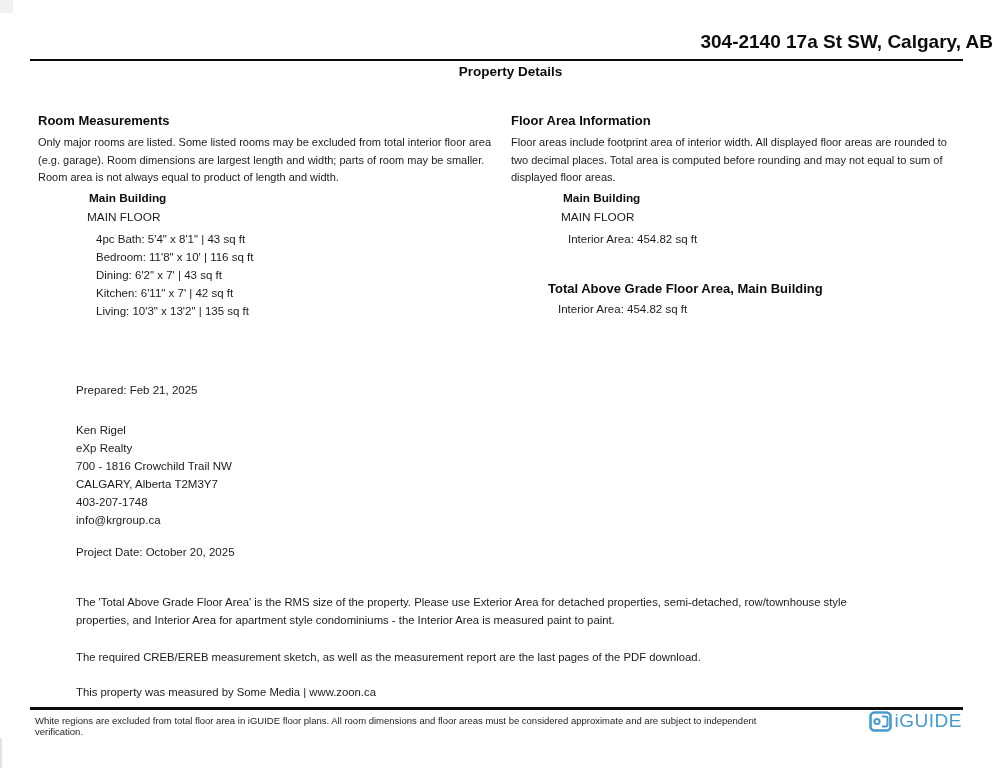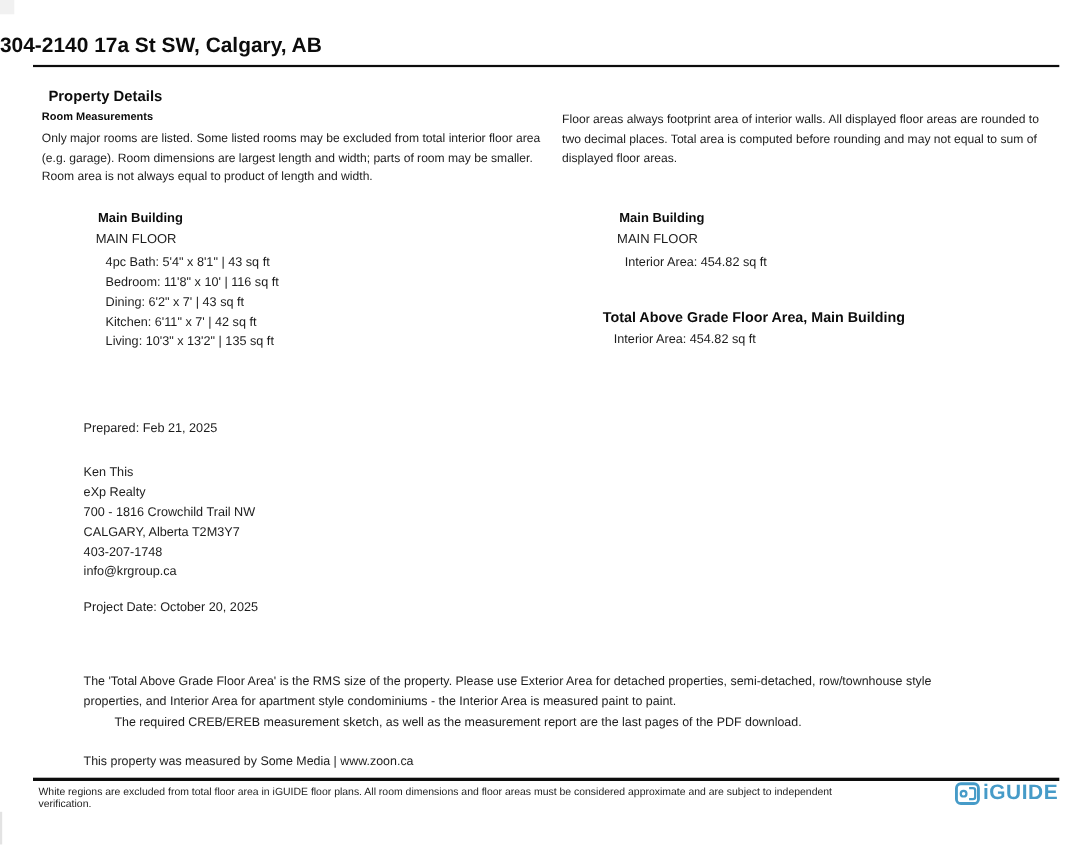--- a/index.html
+++ b/index.html
@@ -25,43 +25,44 @@
   .scan-edge-left {
     position: absolute;
     left: 0; bottom: 0;
     width: 2px; height: 30px;
     background: #e3e3e3;
   }
   .title {
     position: absolute;
     top: 31px; left: 0; right: 0;
     margin: 0;
-    text-align: left;
+    text-align: right;
     font-size: 19px;
     font-weight: bold;
     color: #0c0c0c;
   }
   .title-rule {
     position: absolute;
     top: 59px; left: 30px; right: 30px;
     height: 0;
     border-bottom: 2px solid #0c0c0c;
   }
   .subtitle {
     position: absolute;
     top: 64px; left: 0; right: 0;
-    margin: 16px;
+    margin: 0;
+    text-align: center;
     font-size: 13.5px;
     font-weight: bold;
     color: #0c0c0c;
     padding-left: 28px;
   }
   .section-heading {
-    margin: 0 0 6px 0;
-    font-size: 10px;
+    margin: 12px 0 6px 0;
+    font-size: 13px;
     font-weight: bold;
     color: #0c0c0c;
   }
   .section-desc {
     margin: 0;
     font-size: 11px;
     line-height: 17.5px;
     color: #1c1c1c;
   }
   .col-left {
@@ -138,34 +139,33 @@
   }
   .project-date {
     position: absolute;
     top: 546px; left: 76px;
     font-size: 11.5px;
     color: #1c1c1c;
     text-align: right;
   }
   .note-1 {
     position: absolute;
-    top: 600px; left: 76px;
+    top: 582px; left: 76px;
     width: 800px;
     font-size: 11.3px;
     line-height: 18px;
     color: #1c1c1c;
   }
   .note-2 {
     position: absolute;
     top: 637px; left: 76px;
     width: 820px;
     font-size: 11.3px;
     line-height: 18px;
     color: #1c1c1c;
-    margin-left: 28px;
   }
   .note-3 {
     position: absolute;
     top: 672px; left: 76px;
     width: 820px;
     font-size: 11.3px;
     line-height: 18px;
     color: #1c1c1c;
   }
   .footer-rule {
@@ -184,21 +184,21 @@
   .brand-logo {
     position: absolute;
     top: 710px; right: 31px;
     display: flex;
     align-items: center;
     gap: 3px;
     color: var(--brand, #469bc8);
   }
   .brand-logo .logo-text {
     font-size: 19px;
-    font-weight: 700;
+    font-weight: 400;
     letter-spacing: 0.5px;
     line-height: 22px;
     color: var(--brand, #469bc8);
   }
   .brand-logo svg {
     display: block;
   }
 </style>
 </head>
 <body>
@@ -223,38 +223,39 @@
     <div class="room-list">
       <div class="room-line">4pc Bath: 5'4" x 8'1" | 43 sq ft</div>
       <div class="room-line">Bedroom: 11'8" x 10' | 116 sq ft</div>
       <div class="room-line">Dining: 6'2" x 7' | 43 sq ft</div>
       <div class="room-line">Kitchen: 6'11" x 7' | 42 sq ft</div>
       <div class="room-line">Living: 10'3" x 13'2" | 135 sq ft</div>
     </div>
   </div>
 
   <section class="col-right">
-    <p class="section-desc">Floor areas always footprint area of interior walls. All displayed floor areas are rounded to two decimal places. Total area is computed before rounding and may not equal to sum of displayed floor areas.</p>
+    <h3 class="section-heading">Floor Area Information</h3>
+    <p class="section-desc">Floor areas include footprint area of interior width. All displayed floor areas are rounded to two decimal places. Total area is computed before rounding and may not equal to sum of displayed floor areas.</p>
   </section>
 
   <div class="building-block-right">
     <div class="building-name">Main Building</div>
     <div class="floor-name">MAIN FLOOR</div>
     <div class="interior-area">Interior Area: 454.82 sq ft</div>
   </div>
 
   <div class="total-block">
     <h3 class="total-heading">Total Above Grade Floor Area, Main Building</h3>
     <div class="total-interior">Interior Area: 454.82 sq ft</div>
   </div>
 
   <div class="prepared-line">Prepared: Feb 21, 2025</div>
 
   <div class="contact-block">
-    <div>Ken This</div>
+    <div>Ken Rigel</div>
     <div>eXp Realty</div>
     <div>700 - 1816 Crowchild Trail NW</div>
     <div>CALGARY, Alberta T2M3Y7</div>
     <div>403-207-1748</div>
     <div>info@krgroup.ca</div>
   </div>
 
   <div class="project-date">Project Date: October 20, 2025</div>
 
   <p class="note-1">The 'Total Above Grade Floor Area' is the RMS size of the property. Please use Exterior Area for detached properties, semi-detached, row/townhouse style properties, and Interior Area for apartment style condominiums - the Interior Area is measured paint to paint.</p>

